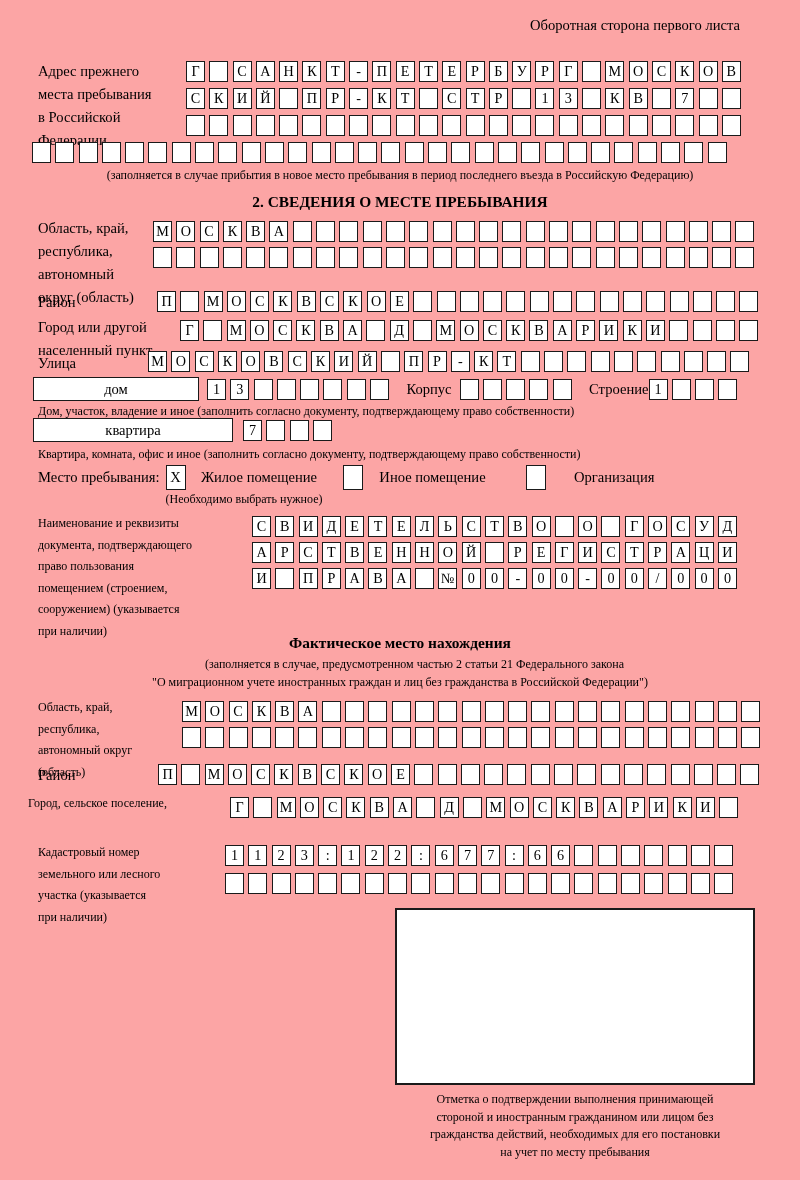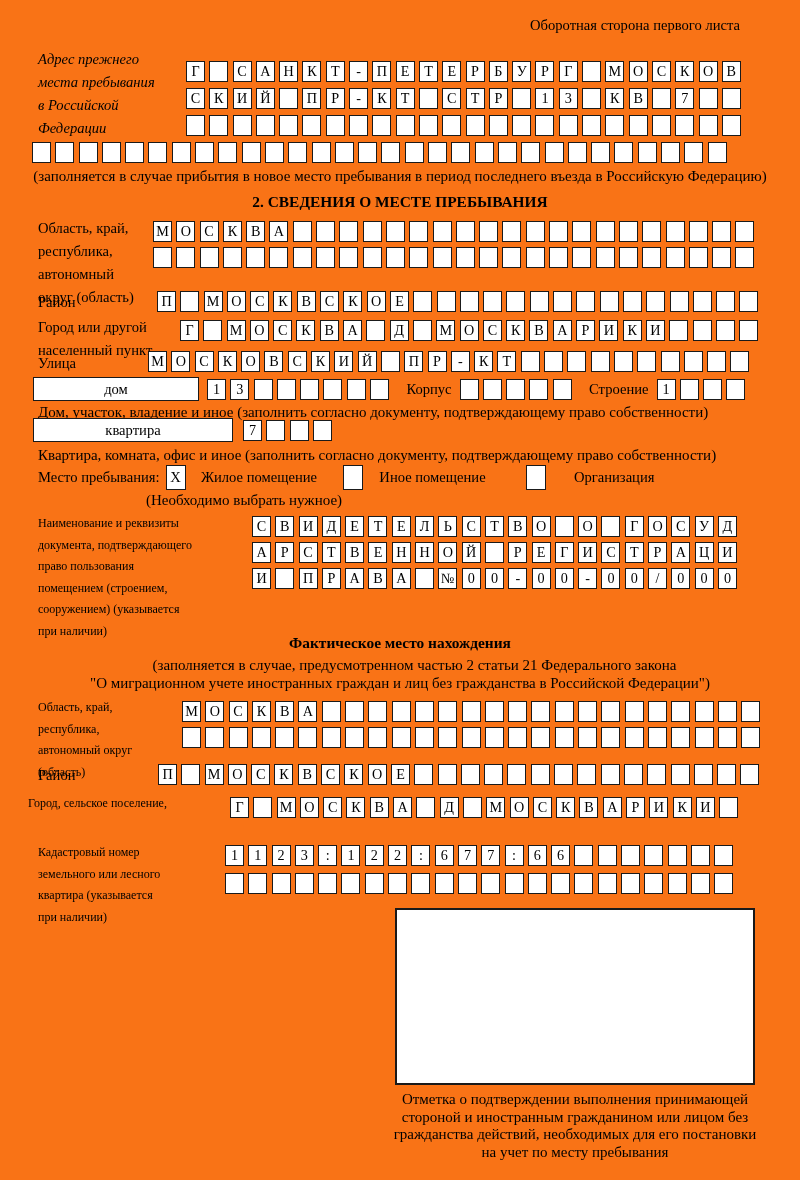--- a/index.html
+++ b/index.html
@@ -1,37 +1,37 @@
 <!DOCTYPE html>
 <html><head>
 <meta charset="utf-8">
 <style>
   html,body{margin:0;padding:0;background:#fff;}
-  .page{position:relative;width:800px;height:1180px;background:#f97316;
+  .page{position:relative;width:800px;height:1180px;background:#fca5a5;
         font-family:"Liberation Serif", serif;color:#000;overflow:hidden;}
   .abs{position:absolute;}
   .lbl{font-size:14.6px;line-height:23px;}
   .lbl-tight{font-size:12px;line-height:21.5px;}
-  .cap{font-size:15px;}
+  .cap{font-size:12px;}
   .title{font-size:15.4px;font-weight:bold;text-align:center;left:0;right:0;}
   .center{text-align:center;}
   .cellrow{display:flex;}
   .cell{box-sizing:border-box;flex:0 0 auto;width:19px;height:21px;margin-right:4.3px;
         border:1.6px solid #1a1a1a;display:flex;align-items:center;justify-content:center;
         font-size:14.2px;line-height:1;background:#fff;}
   .checks .cell{width:20px;height:25px;font-size:14.6px;}
   .widebox{box-sizing:border-box;border:1.6px solid #1a1a1a;height:24px;
            display:flex;align-items:center;justify-content:center;font-size:14.6px;background:#fff;text-align:center;}
   .inline-row{display:flex;align-items:center;}
   .inline-lbl{font-size:14.6px;white-space:nowrap;}
   .stamp{box-sizing:border-box;border:2px solid #1a1a1a;background:#fff;}
 
   
   #header-note{top:17px;right:60px;font-size:14.6px;}
-  #s1-label{left:38px;top:48px;width:150px;font-style:italic;}
+  #s1-label{left:38px;top:60px;width:150px;}
   #s1-row1{left:186px;top:61px;}
   #s1-row2{left:186px;top:88px;}
   #s1-row3{left:186px;top:115px;}
   #s1-row4{left:32px;top:142px;}
   #s1-caption{top:168px;left:0;right:0;}
   #s2-title{top:193px;}
   #s2-oblast-label{left:38px;top:217px;width:150px;}
   #s2-oblast-row1{left:153px;top:221px;}
   #s2-oblast-row2{left:153px;top:247px;}
   #s2-raion-label{left:38px;top:291px;}
@@ -361,21 +361,21 @@
         <span class="cell"></span>
       </div>
     <div class="inline-lbl" style="margin-left:13px;margin-right:8px;">Корпус</div>
     <div class="cellrow">
         <span class="cell"></span>
         <span class="cell"></span>
         <span class="cell"></span>
         <span class="cell"></span>
         <span class="cell"></span>
       </div>
-    <div class="inline-lbl" style="margin-left:13px;margin-right:8px;">Строение</div>
+    <div class="inline-lbl" style="margin-left:13px;">Строение</div>
     <div class="cellrow">
         <span class="cell">1</span>
         <span class="cell"></span>
         <span class="cell"></span>
         <span class="cell"></span>
       </div>
   </div>
   <div id="dom-caption" class="abs cap">Дом, участок, владение и иное (заполнить согласно документу, подтверждающему право собственности)</div>
 
   <div id="kvartira-row" class="abs inline-row">
@@ -603,21 +603,21 @@
       <span class="cell">Р</span>
       <span class="cell">И</span>
       <span class="cell">К</span>
       <span class="cell">И</span>
       <span class="cell"></span>
     </div>
 
   <div id="kadastr-label" class="abs lbl-tight">
       <div>Кадастровый номер</div>
       <div>земельного или лесного</div>
-      <div>квартира (указывается</div>
+      <div>участка (указывается</div>
       <div>при наличии)</div>
     </div>
   <div id="kadastr-row1" class="abs cellrow">
       <span class="cell">1</span>
       <span class="cell">1</span>
       <span class="cell">2</span>
       <span class="cell">3</span>
       <span class="cell">:</span>
       <span class="cell">1</span>
       <span class="cell">2</span>

